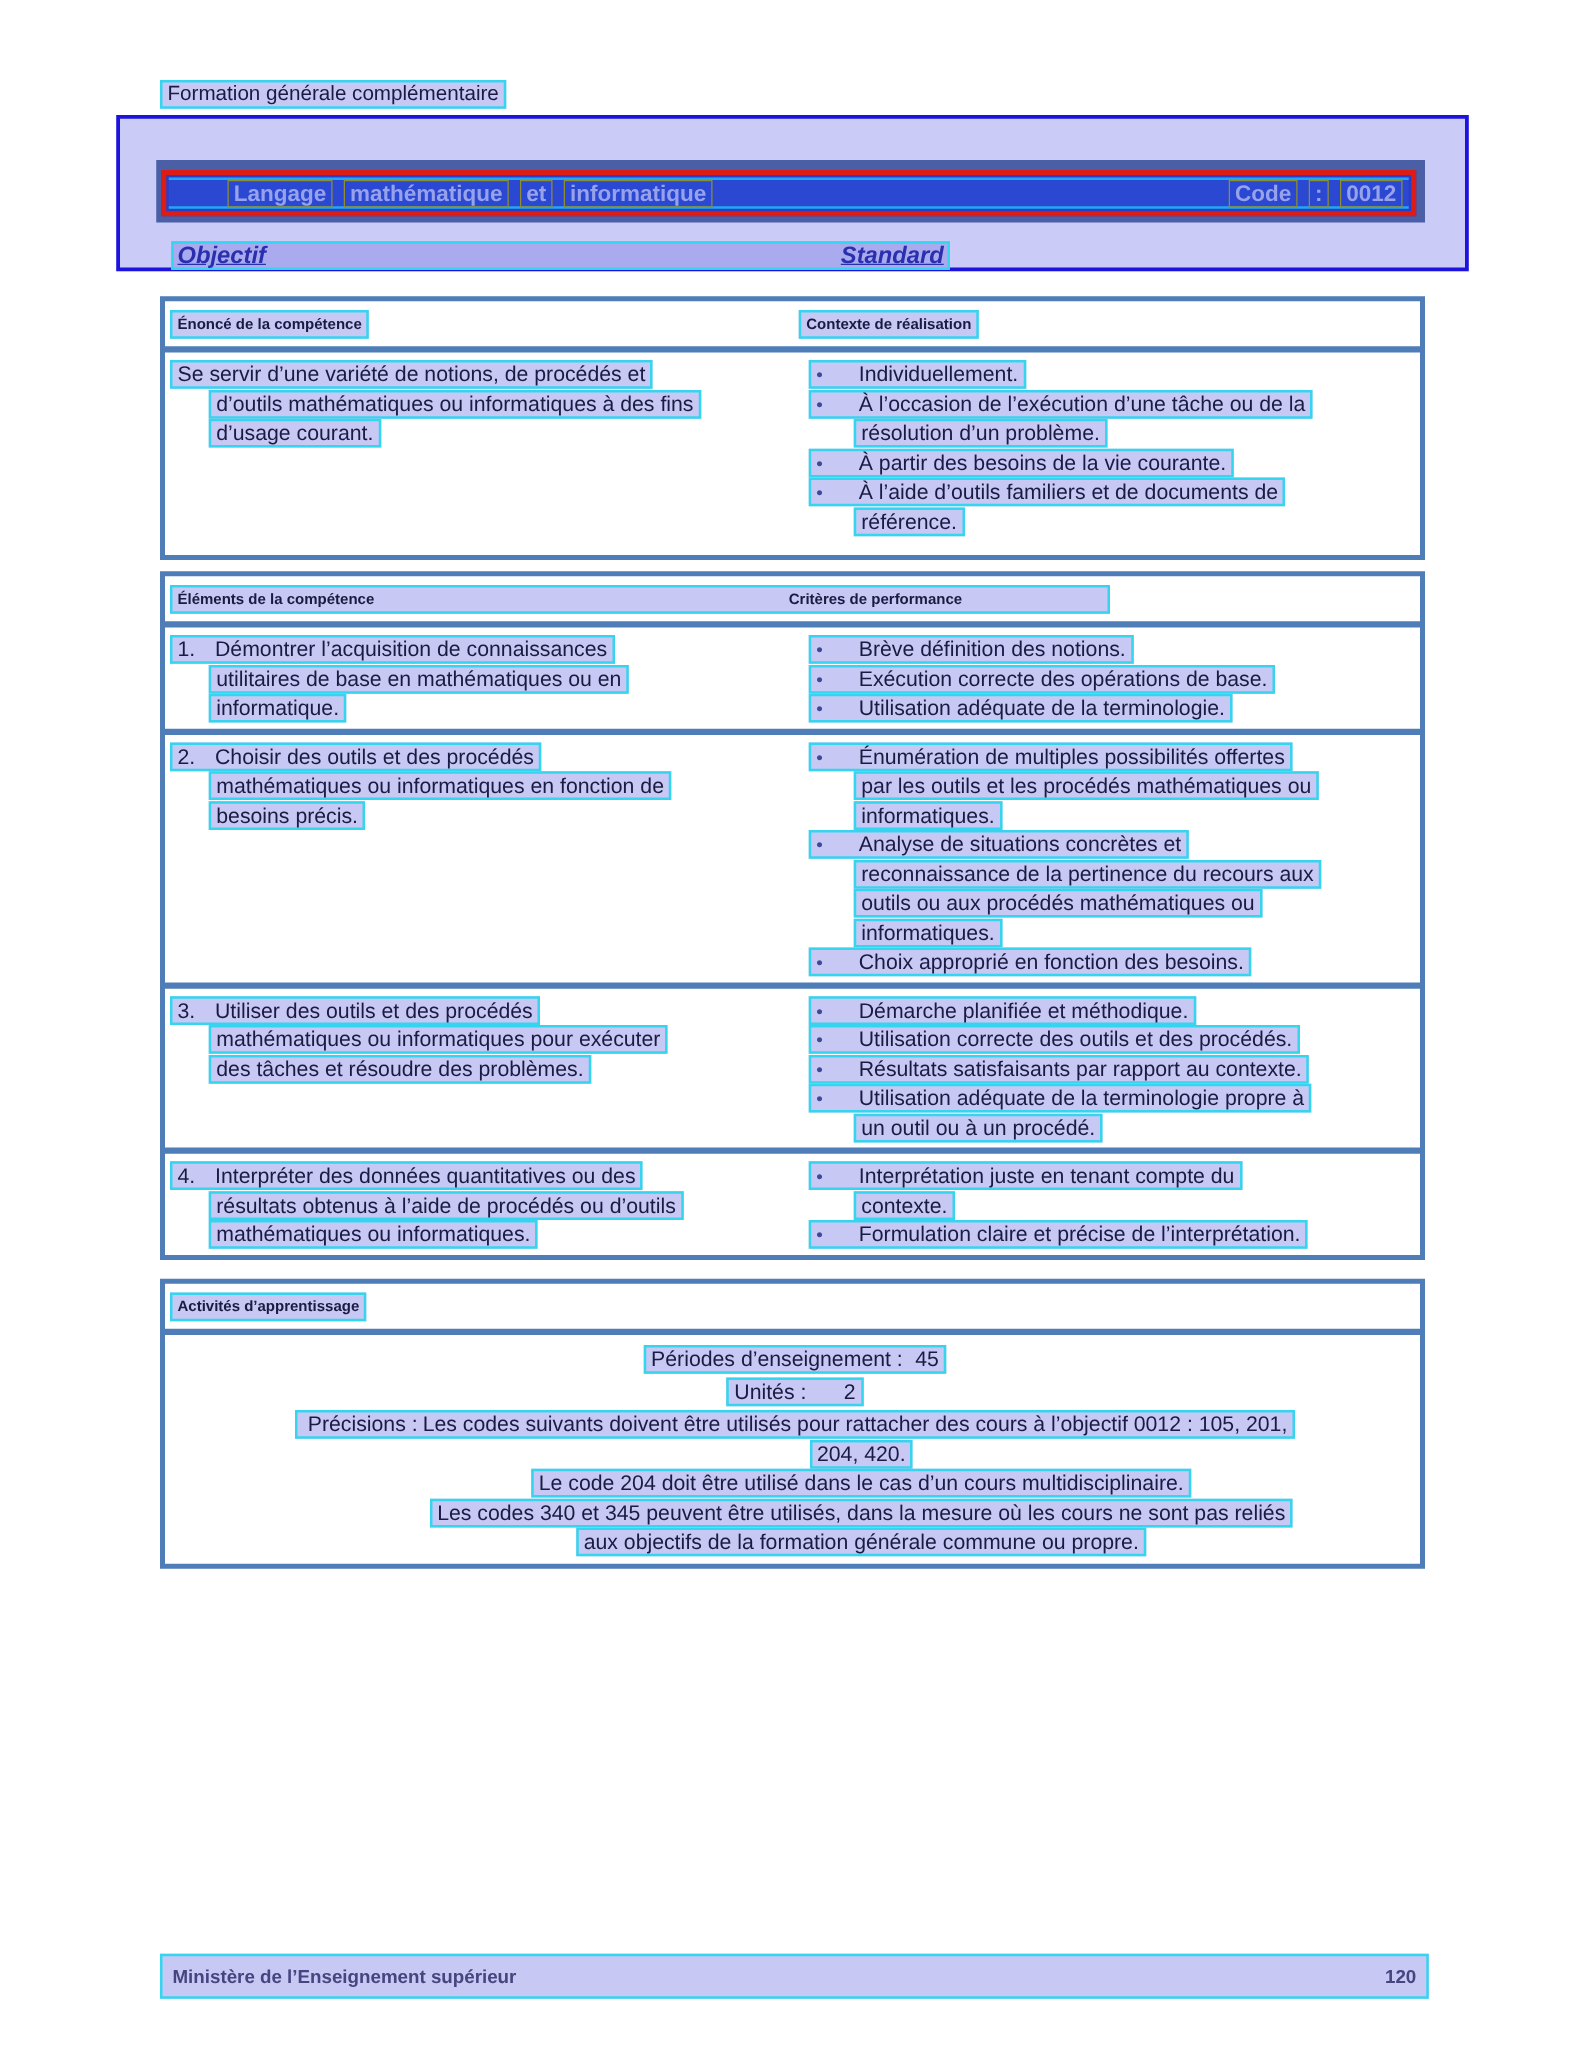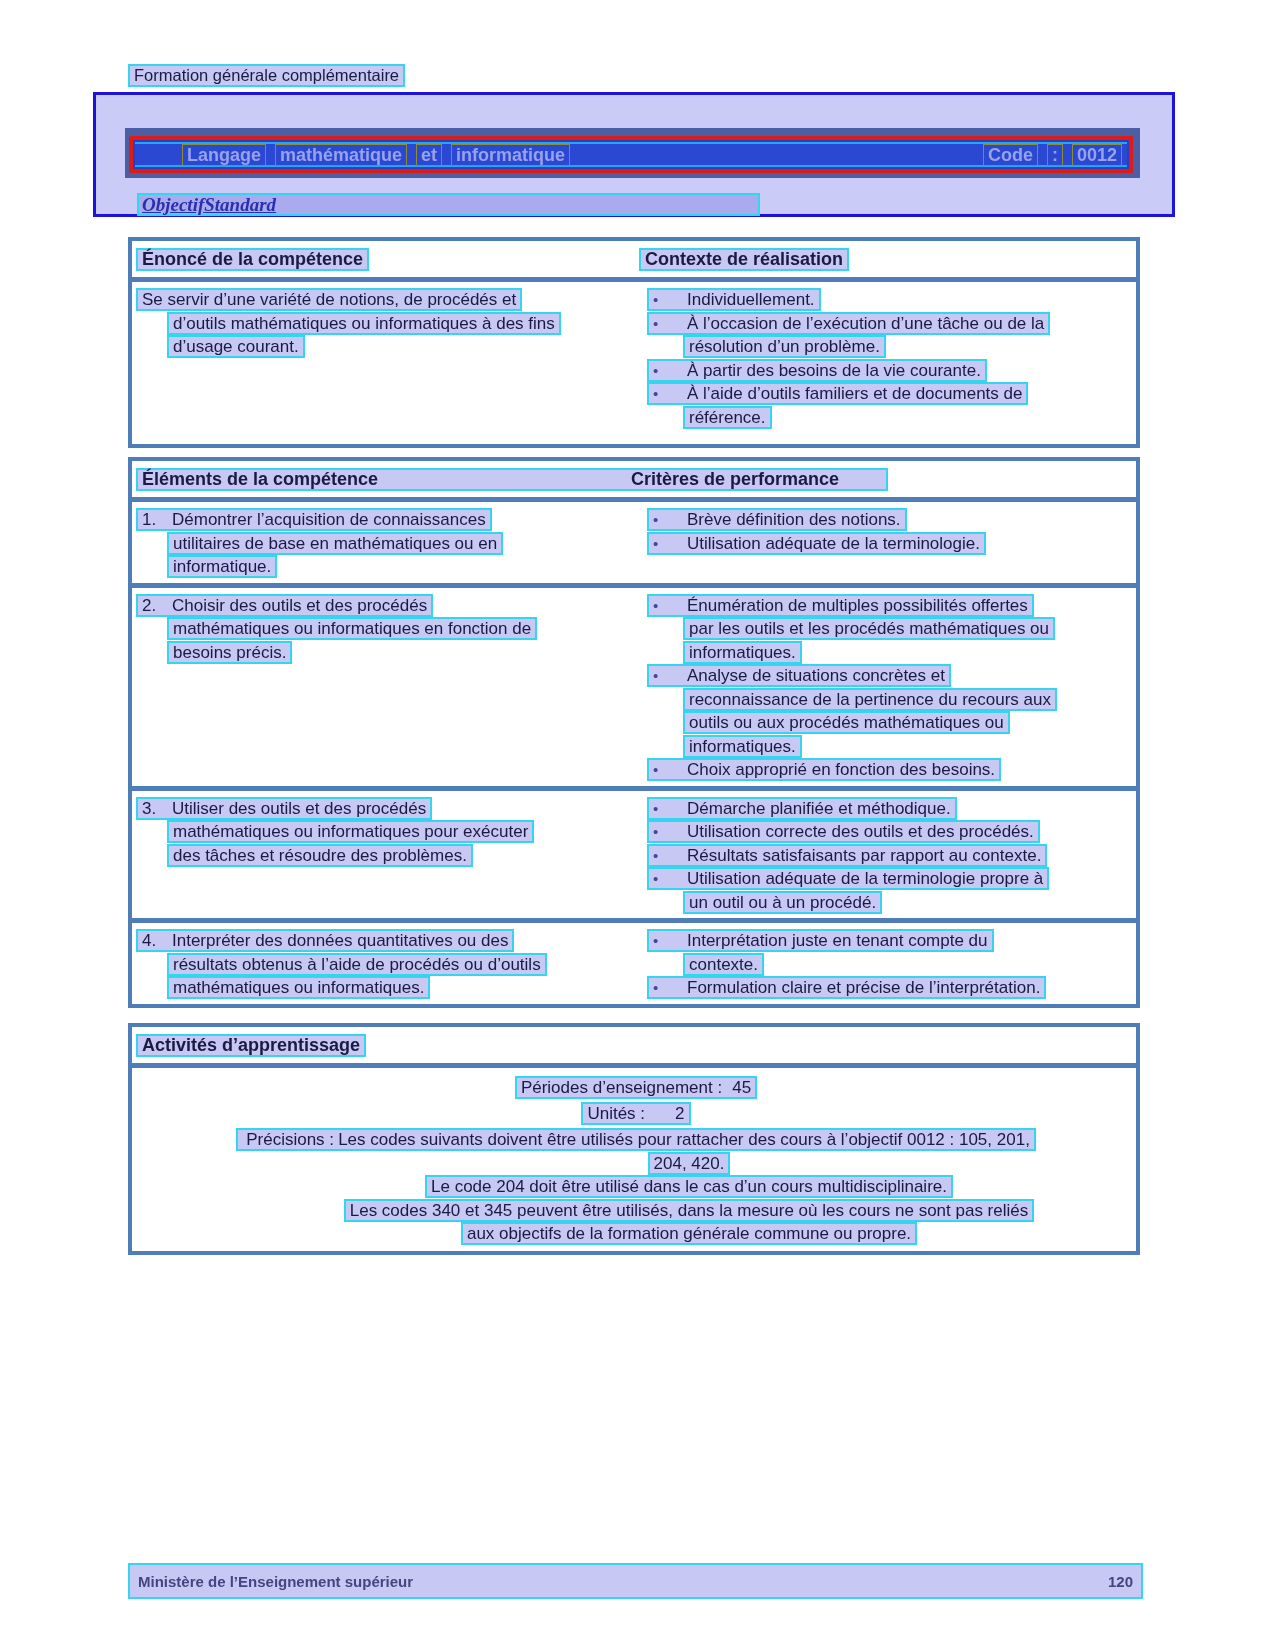--- a/index.html
+++ b/index.html
@@ -31,27 +31,27 @@
   .title-line{position:absolute; left:2px; right:2px; top:2px; bottom:2px;
               border-top:2px solid var(--tb-cyan); border-bottom:2px solid var(--tb-cyan);
               background:var(--tb-band); display:flex; justify-content:space-between;
               align-items:center; padding:0 5px;}
   .word-group{display:flex; gap:9px; align-items:center;padding-left:42px;}
   .word{border:1px solid var(--word-border); color:var(--title-text); font-weight:bold;
         font-size:18px; line-height:20px; padding:0 4px; white-space:nowrap;}
 
   .obj-band{position:absolute; left:137px; top:193px; width:623px; height:23px;
             background:var(--obj-fill); border:2px solid var(--hl-border);
-            display:flex; justify-content:flex-start; align-items:center; padding:0 3px;font-family:Liberation Serif, serif;}
+            display:flex; justify-content:space-between; align-items:center; padding:0 3px;}
   .obj-text{font-size:19px; font-weight:bold; font-style:italic; color:var(--obj-text);
             text-decoration:underline; line-height:19px;}
 
   .doc-table{position:absolute; left:128px; width:1012px; border:4px solid var(--steel); background:#fff;}
   .t-header{height:41px; border-bottom:5px solid var(--steel); padding:7px 0 0 4px;}
-  .t-header .hl{font-weight:bold; font-size:18px;}
+  .t-header .hl{font-weight:bold; font-size:12px;}
   .h-grid{display:grid; grid-template-columns:503px 1fr;}
   .h-joined{position:relative; width:752px;}
   .h2-abs{position:absolute; left:493px; top:0;}
   .t-row{display:grid; grid-template-columns:503px 1fr; padding:6px 0 4px 0;}
   .t-row + .t-row{border-top:5px solid var(--steel);}
   .cell-left{padding-left:4px;}
   .cell-left .cont{margin-left:31px;}
   .num{display:inline-block; width:30px;}
   .cell-right .b-line{margin-left:12px;}
   .cell-right .cont{margin-left:48px;}
@@ -129,20 +129,21 @@
   <div class="doc-table" id="table-1" style="top:457px; height:551px;">
       <div class="t-header"><span class="hl h-joined"><span>Éléments de la compétence</span><span class="h2-abs">Critères de performance</span></span></div>
       <div class="t-row">
         <div class="cell-left">
           <div class="line"><span class="hl"><span class="num">1.</span>Démontrer l’acquisition de connaissances</span></div>
           <div class="line cont"><span class="hl">utilitaires de base en mathématiques ou en</span></div>
           <div class="line cont"><span class="hl">informatique.</span></div>
         </div>
         <div class="cell-right">
           <div class="line"><span class="hl b-line"><span class="bullet">•</span>Brève définition des notions.</span></div>
+          <div class="line"><span class="hl b-line"><span class="bullet">•</span>Exécution correcte des opérations de base.</span></div>
           <div class="line"><span class="hl b-line"><span class="bullet">•</span>Utilisation adéquate de la terminologie.</span></div>
         </div>
       </div>
       <div class="t-row">
         <div class="cell-left">
           <div class="line"><span class="hl"><span class="num">2.</span>Choisir des outils et des procédés</span></div>
           <div class="line cont"><span class="hl">mathématiques ou informatiques en fonction de</span></div>
           <div class="line cont"><span class="hl">besoins précis.</span></div>
         </div>
         <div class="cell-right">

